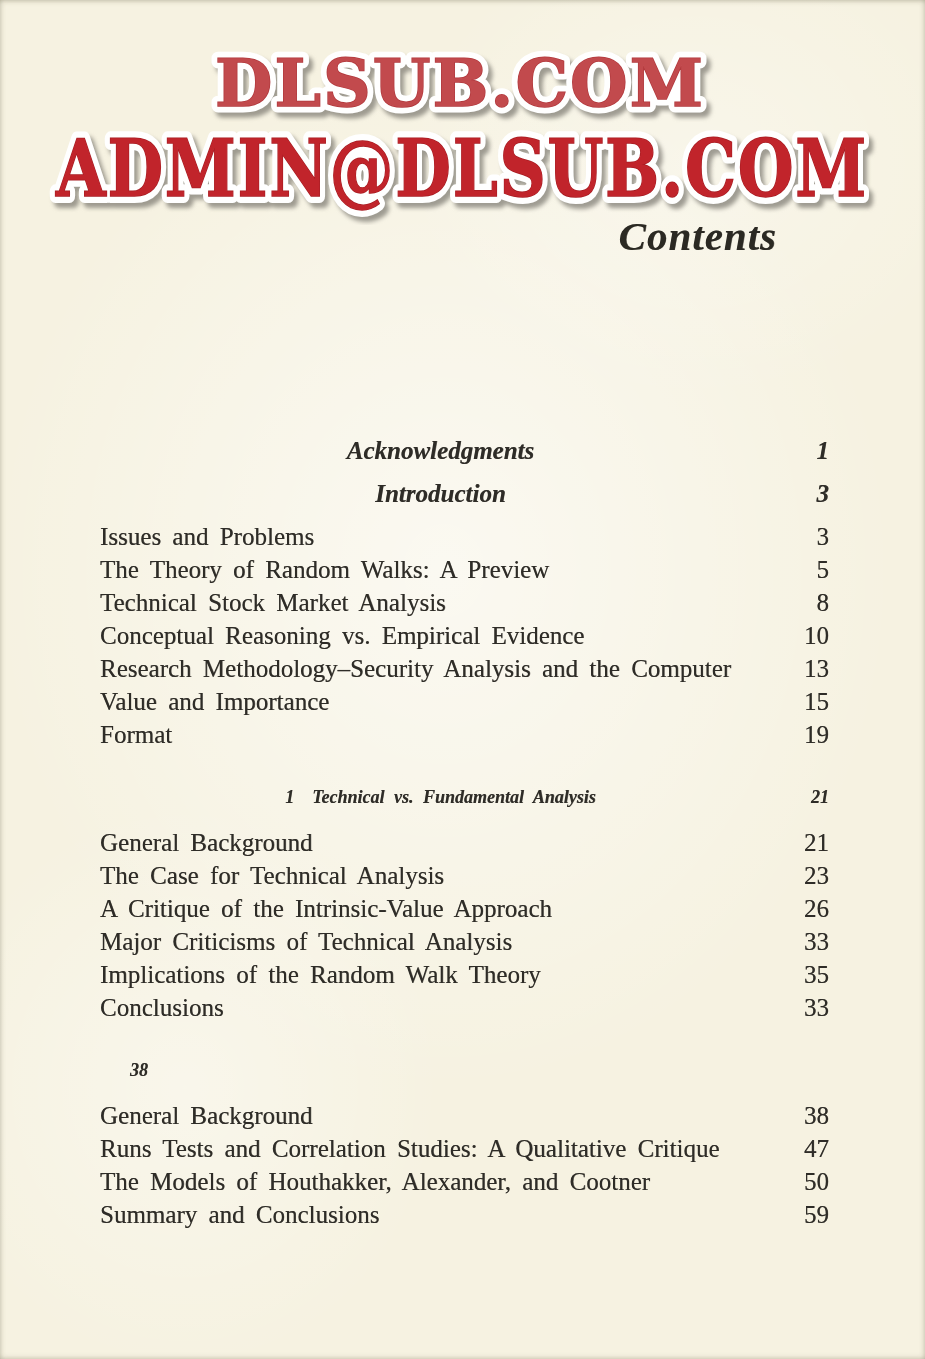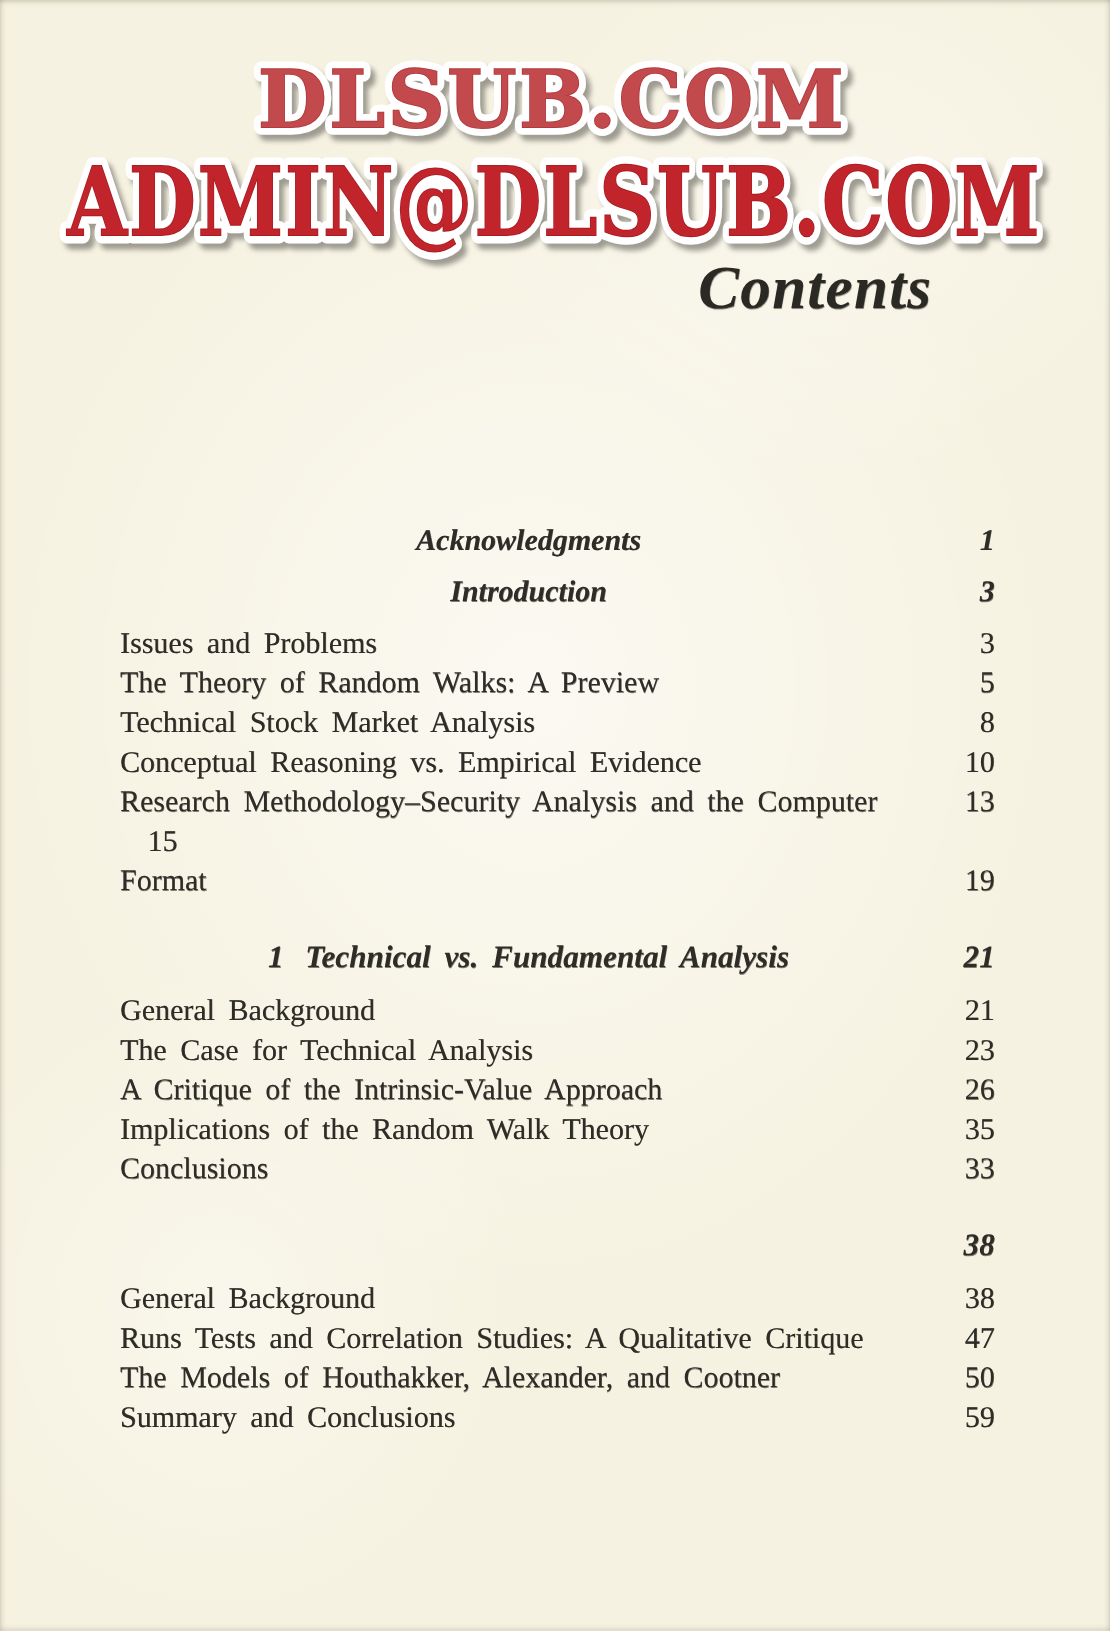--- a/index.html
+++ b/index.html
@@ -44,21 +44,21 @@
     font-family: "DejaVu Serif", "Liberation Serif", serif;
     font-weight: bold;
     letter-spacing: 2px;
   }
 
   
   .contents-title {
     position: absolute;
     top: 212px;
     right: 148px;
-    font-size: 51px;
+    font-size: 41px;
     font-weight: bold;
     font-style: italic;
     color: #2b2923;
     letter-spacing: 1px;
     text-shadow: 0.4px 0.4px 0.6px rgba(45,42,35,0.55);
   }
 
   
   .toc {
     position: absolute;
@@ -82,21 +82,21 @@
     font-variant-numeric: lining-nums;
   }
   .row-heading, .row-chapter {
     font-weight: bold;
     font-style: italic;
   }
   .row-heading .row-label, .row-chapter .row-label {
     text-align: center;
   }
   .row-heading { margin: 10px 0; }
-  .row-chapter { margin: 30px 0 12px; font-size: 26px; justify-content: flex-end; }
+  .row-chapter { margin: 30px 0 12px; font-size: 18px; }
   .ch-num:not(:empty) { margin-right: 18px; }
 </style>
 </head>
 <body>
 
 <div class="page">
 
   <div class="watermark">
     <svg width="925" height="225" viewBox="0 0 925 225" xmlns="http://www.w3.org/2000/svg">
       <g class="wm-group">
@@ -143,20 +143,21 @@
         <span class="row-label"><span class="ch-num"></span><span>Conceptual Reasoning vs. Empirical Evidence</span></span>
         <span class="row-page">10</span>
       </div>
 
       <div class="row row-entry">
         <span class="row-label"><span class="ch-num"></span><span>Research Methodology–Security Analysis and the Computer</span></span>
         <span class="row-page">13</span>
       </div>
 
       <div class="row row-entry">
+        <span class="row-label"><span class="ch-num"></span><span>Value and Importance</span></span>
         <span class="row-page">15</span>
       </div>
 
       <div class="row row-entry">
         <span class="row-label"><span class="ch-num"></span><span>Format</span></span>
         <span class="row-page">19</span>
       </div>
 
       <div class="row row-chapter">
         <span class="row-label"><span class="ch-num">1</span><span>Technical vs. Fundamental Analysis</span></span>
@@ -171,20 +172,24 @@
       <div class="row row-entry">
         <span class="row-label"><span class="ch-num"></span><span>The Case for Technical Analysis</span></span>
         <span class="row-page">23</span>
       </div>
 
       <div class="row row-entry">
         <span class="row-label"><span class="ch-num"></span><span>A Critique of the Intrinsic-Value Approach</span></span>
         <span class="row-page">26</span>
       </div>
 
+      <div class="row row-entry">
+        <span class="row-label"><span class="ch-num"></span><span>Major Criticisms of Technical Analysis</span></span>
+        <span class="row-page">33</span>
+      </div>
 
       <div class="row row-entry">
         <span class="row-label"><span class="ch-num"></span><span>Implications of the Random Walk Theory</span></span>
         <span class="row-page">35</span>
       </div>
 
       <div class="row row-entry">
         <span class="row-label"><span class="ch-num"></span><span>Conclusions</span></span>
         <span class="row-page">33</span>
       </div>

